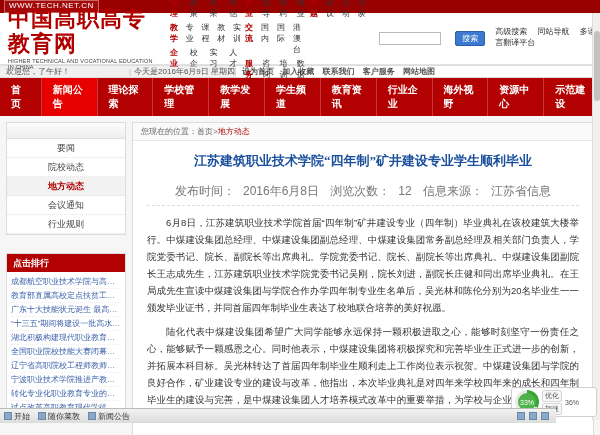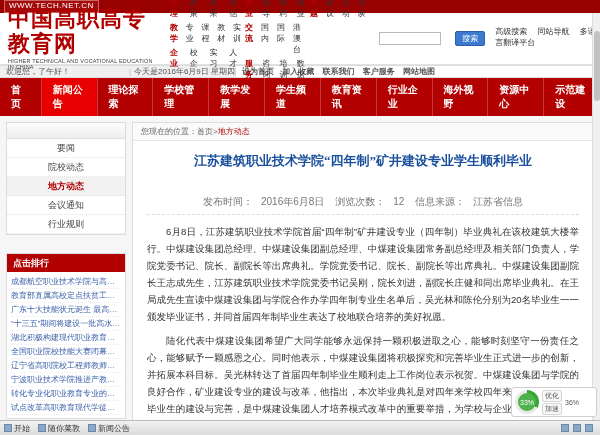--- a/index.html
+++ b/index.html
@@ -105,30 +105,30 @@
     height:18px; border-bottom:1px solid #e6e6e6; display:flex; align-items:center;
     padding:0 8px; font-size:8px; color:#666; background:#fafafa;
   }
   .crumb .c2 { color:#b00000; }
   .article { padding:10px 14px 0 14px; }
   .art-title {
     text-align:center; font-size:13px; font-weight:bold; color:#1a4f9c;
     line-height:1.5; font-family:"Liberation Serif", serif;
   }
   .art-meta {
-    text-align:center; font-size:10px; color:#777; margin-top:24px;
+    text-align:center; font-size:12px; color:#777; margin-top:12px;
     padding-bottom:5px; border-bottom:1px dashed #ddd;
   }
   .art-meta span { margin:0 4px; }
   .art-body { margin-top:8px; font-size:9.5px; line-height:17px; color:#333; text-align:justify; }
   .art-body p { margin:0 0 7px 0; text-indent:2em; }
 
   
   .taskbar {
-    position:absolute; left:0; bottom:0; width:600px; height:15px;
+    position:absolute; left:0; bottom:12px; width:556px; height:15px;
     background:linear-gradient(#f2f2f2,#dcdcdc); border-top:1px solid #bbb;
     display:flex; align-items:center; font-size:8px; color:#333;
   }
   .taskbar .tb-item { display:flex; align-items:center; gap:2px; padding:0 4px; }
   .taskbar .tb-left { display:flex; align-items:center; }
   .taskbar .tb-right { margin-left:auto; display:flex; align-items:center; padding-right:3px; gap:4px; }
   .sq { width:8px; height:8px; background:#8aa8c8; border:1px solid #6b88a8; display:inline-block; }
 
   
   .floatwidget {

